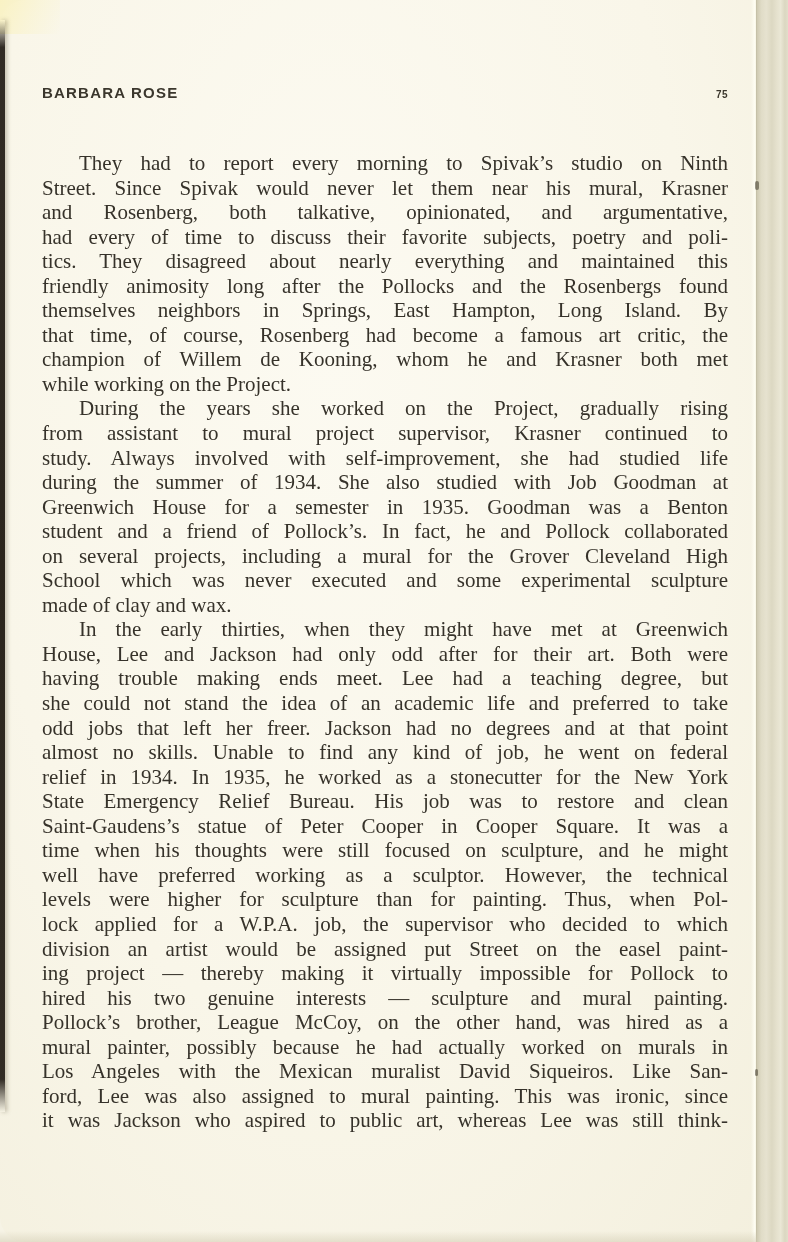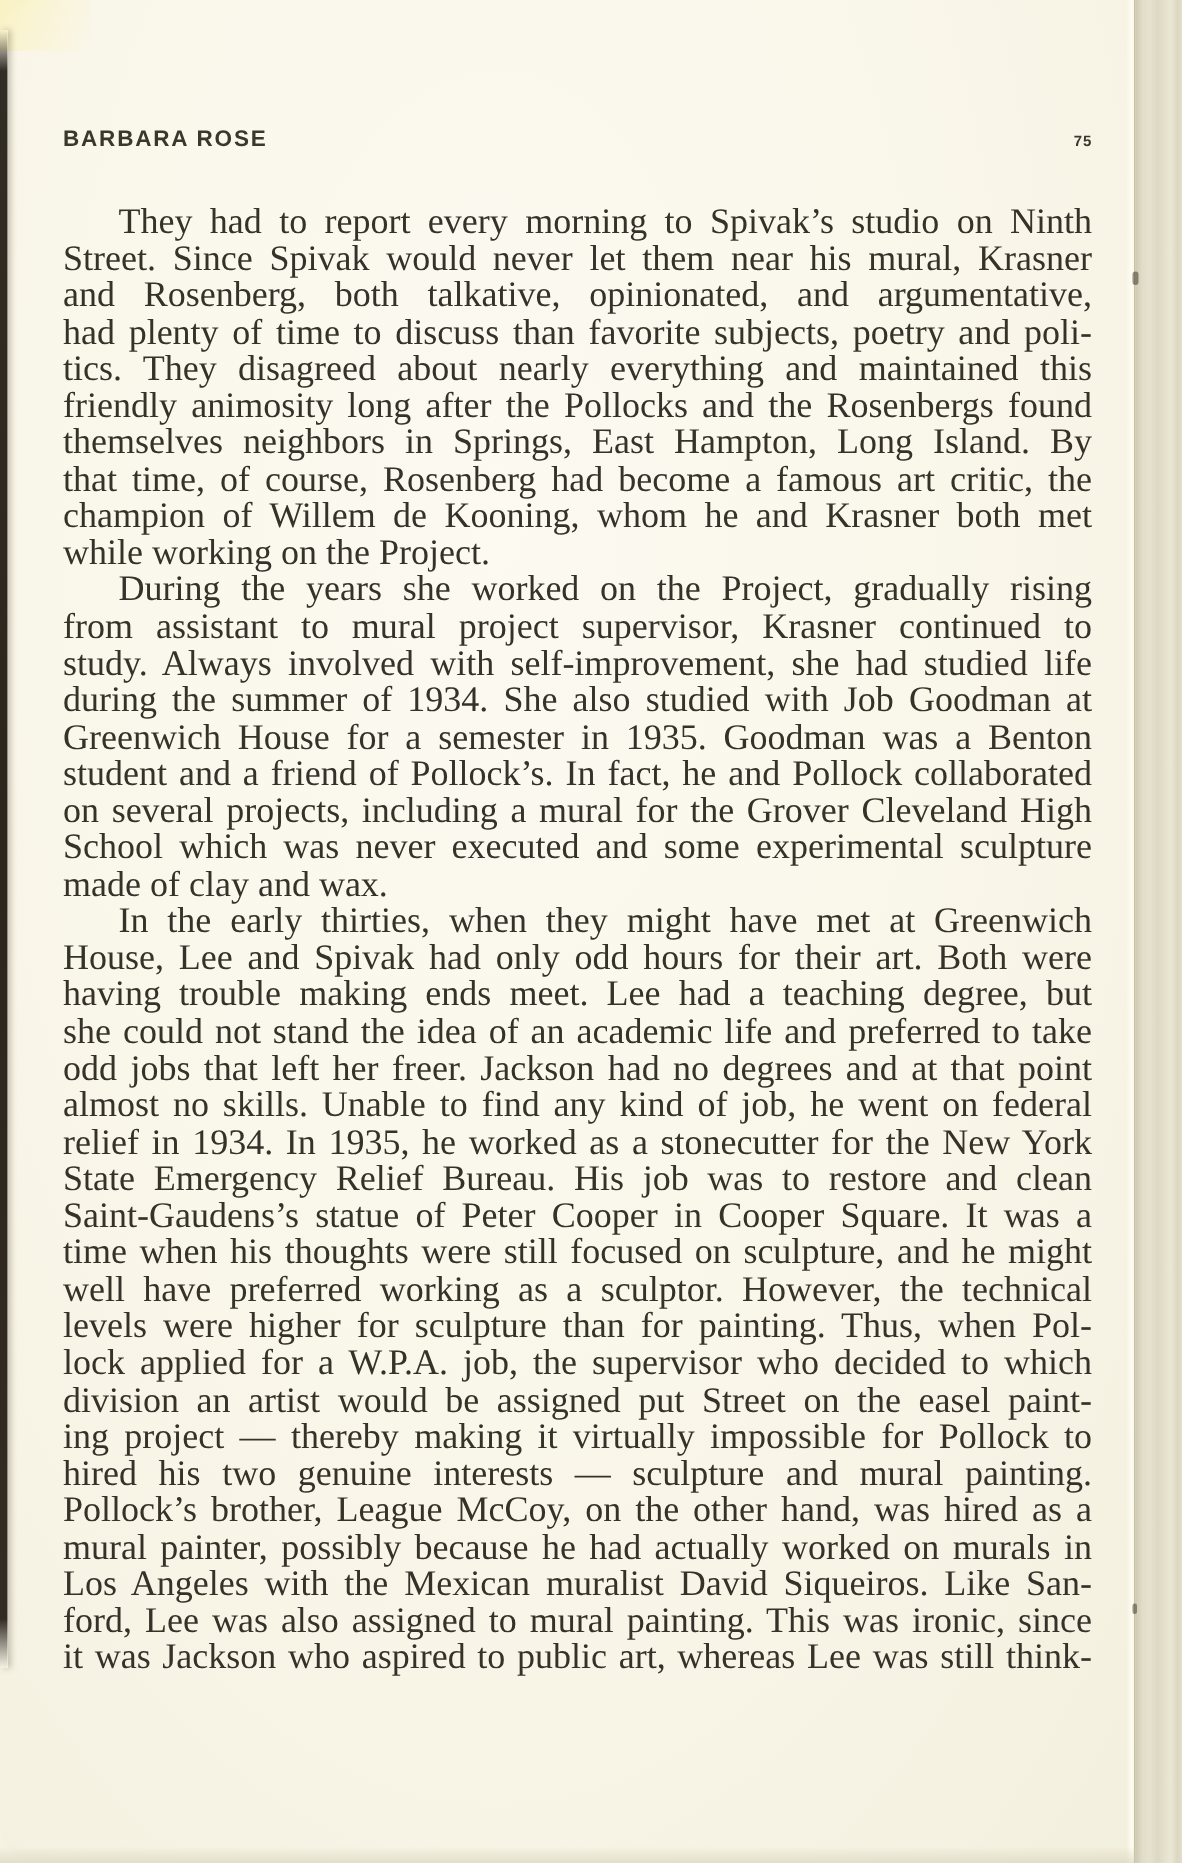--- a/index.html
+++ b/index.html
@@ -54,22 +54,22 @@
   .running-head {
     position: absolute; left: 42px; top: 84px; width: 686px;
     display: flex; justify-content: space-between; align-items: baseline;
     font-family: "Liberation Sans", sans-serif;
     font-weight: bold; color: #3b372d;
   }
   .running-head .author { font-size: 15px; letter-spacing: 1.2px; }
   .running-head .folio  { font-size: 10px; letter-spacing: 0.5px; }
   
   .text-block {
-    position: absolute; left: 42px; top: 136px; width: 686px;
-    font-size: 24px; line-height: 24.55px;
+    position: absolute; left: 42px; top: 151px; width: 686px;
+    font-size: 21px; line-height: 24.55px;
     color: #36322a;
   }
   .line {
     text-align: justify;
     text-align-last: justify;
     white-space: normal;
     height: 24.55px;
   }
   .line.indent { text-indent: 37px; }
   .line.para-end { text-align-last: left; font-family: Liberation Serif, serif; }
@@ -88,38 +88,38 @@
 
   <header class="running-head">
     <span class="author">BARBARA ROSE</span>
     <span class="folio">75</span>
   </header>
 
   <main class="text-block">
       <div class="line indent">They had to report every morning to Spivak’s studio on Ninth</div>
       <div class="line">Street. Since Spivak would never let them near his mural, Krasner</div>
       <div class="line">and Rosenberg, both talkative, opinionated, and argumentative,</div>
-      <div class="line">had plenty of time to discuss than favorite subjects, poetry and poli-</div>
+      <div class="line">had every of time to discuss their favorite subjects, poetry and poli-</div>
       <div class="line">tics. They disagreed about nearly everything and maintained this</div>
       <div class="line">friendly animosity long after the Pollocks and the Rosenbergs found</div>
       <div class="line">themselves neighbors in Springs, East Hampton, Long Island. By</div>
       <div class="line">that time, of course, Rosenberg had become a famous art critic, the</div>
       <div class="line">champion of Willem de Kooning, whom he and Krasner both met</div>
       <div class="line para-end">while working on the Project.</div>
       <div class="line indent">During the years she worked on the Project, gradually rising</div>
       <div class="line">from assistant to mural project supervisor, Krasner continued to</div>
       <div class="line">study. Always involved with self-improvement, she had studied life</div>
       <div class="line">during the summer of 1934. She also studied with Job Goodman at</div>
       <div class="line">Greenwich House for a semester in 1935. Goodman was a Benton</div>
       <div class="line">student and a friend of Pollock’s. In fact, he and Pollock collaborated</div>
       <div class="line">on several projects, including a mural for the Grover Cleveland High</div>
       <div class="line">School which was never executed and some experimental sculpture</div>
       <div class="line para-end">made of clay and wax.</div>
       <div class="line indent">In the early thirties, when they might have met at Greenwich</div>
-      <div class="line">House, Lee and Spivak had only odd hours for their art. Both were</div>
+      <div class="line">House, Lee and Jackson had only odd after for their art. Both were</div>
       <div class="line">having trouble making ends meet. Lee had a teaching degree, but</div>
       <div class="line">she could not stand the idea of an academic life and preferred to take</div>
       <div class="line">odd jobs that left her freer. Jackson had no degrees and at that point</div>
       <div class="line">almost no skills. Unable to find any kind of job, he went on federal</div>
       <div class="line">relief in 1934. In 1935, he worked as a stonecutter for the New York</div>
       <div class="line">State Emergency Relief Bureau. His job was to restore and clean</div>
       <div class="line">Saint-Gaudens’s statue of Peter Cooper in Cooper Square. It was a</div>
       <div class="line">time when his thoughts were still focused on sculpture, and he might</div>
       <div class="line">well have preferred working as a sculptor. However, the technical</div>
       <div class="line">levels were higher for sculpture than for painting. Thus, when Pol-</div>

